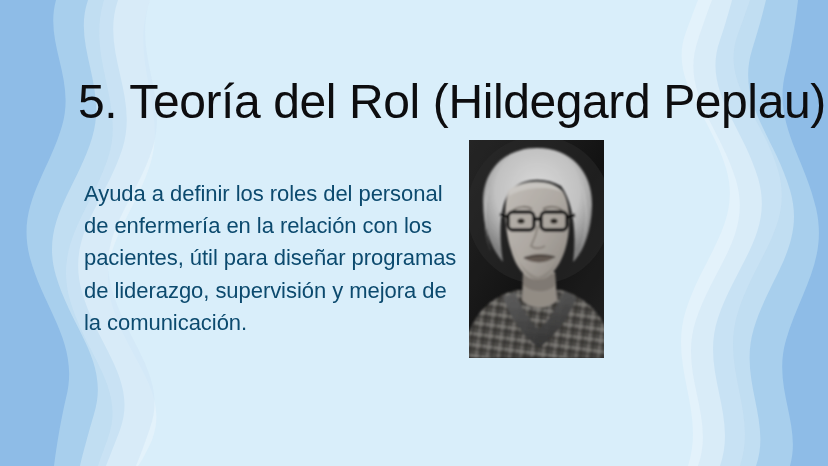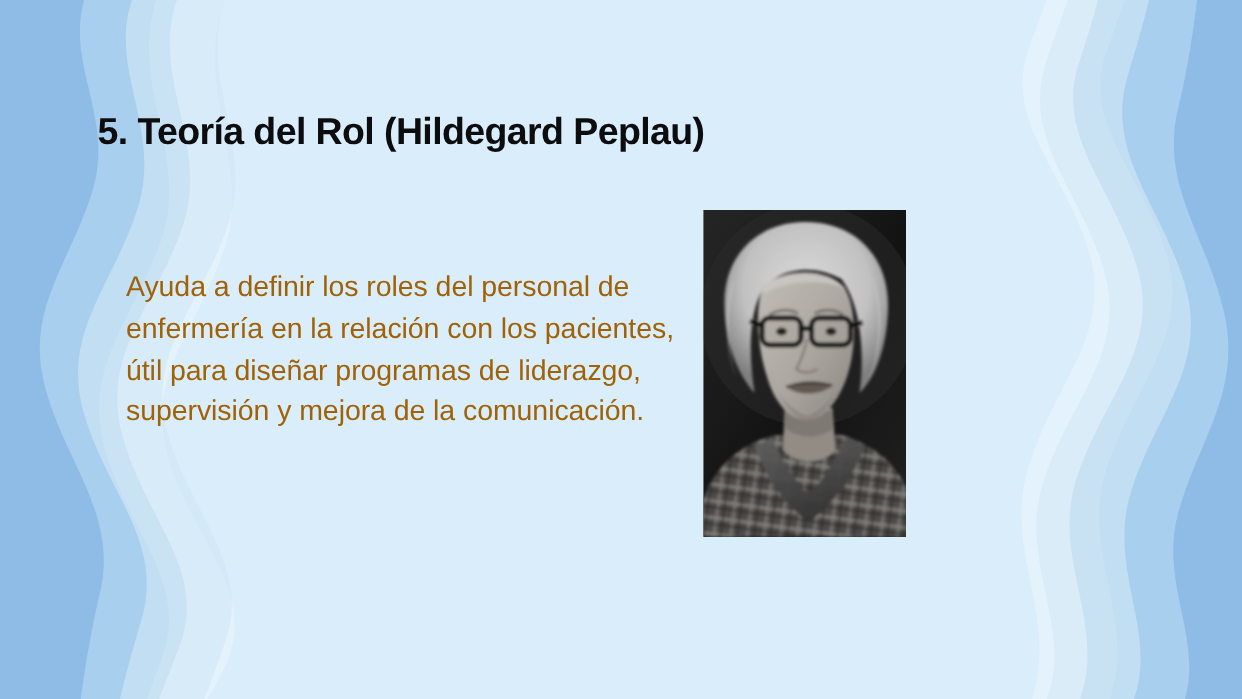--- a/index.html
+++ b/index.html
@@ -18,38 +18,38 @@
   .bg-layer {
     position: absolute;
     top: 0;
     left: 0;
     width: 828px;
     height: 466px;
     pointer-events: none;
   }
   .title {
     position: absolute;
-    left: 65px;
+    left: 78px;
     top: 74px;
     width: 700px;
-    font-size: 25px;
-    font-weight: bold;
+    font-size: 48px;
+    font-weight: normal;
     letter-spacing: -0.4px;
     color: #0d0d0f;
     line-height: 1.15;
     white-space: nowrap;
   }
   .body-text {
     position: absolute;
     left: 84px;
     top: 178px;
     width: 378px;
-    font-size: 19px;
+    font-size: 22px;
     line-height: 1.465;
-    color: #a16207;
+    color: #0c4a6e;
     letter-spacing: -0.05px;
     white-space: pre-line;
   }
   .portrait {
     position: absolute;
     left: 469px;
     top: 140px;
     width: 135px;
     height: 218px;
     overflow: hidden;

